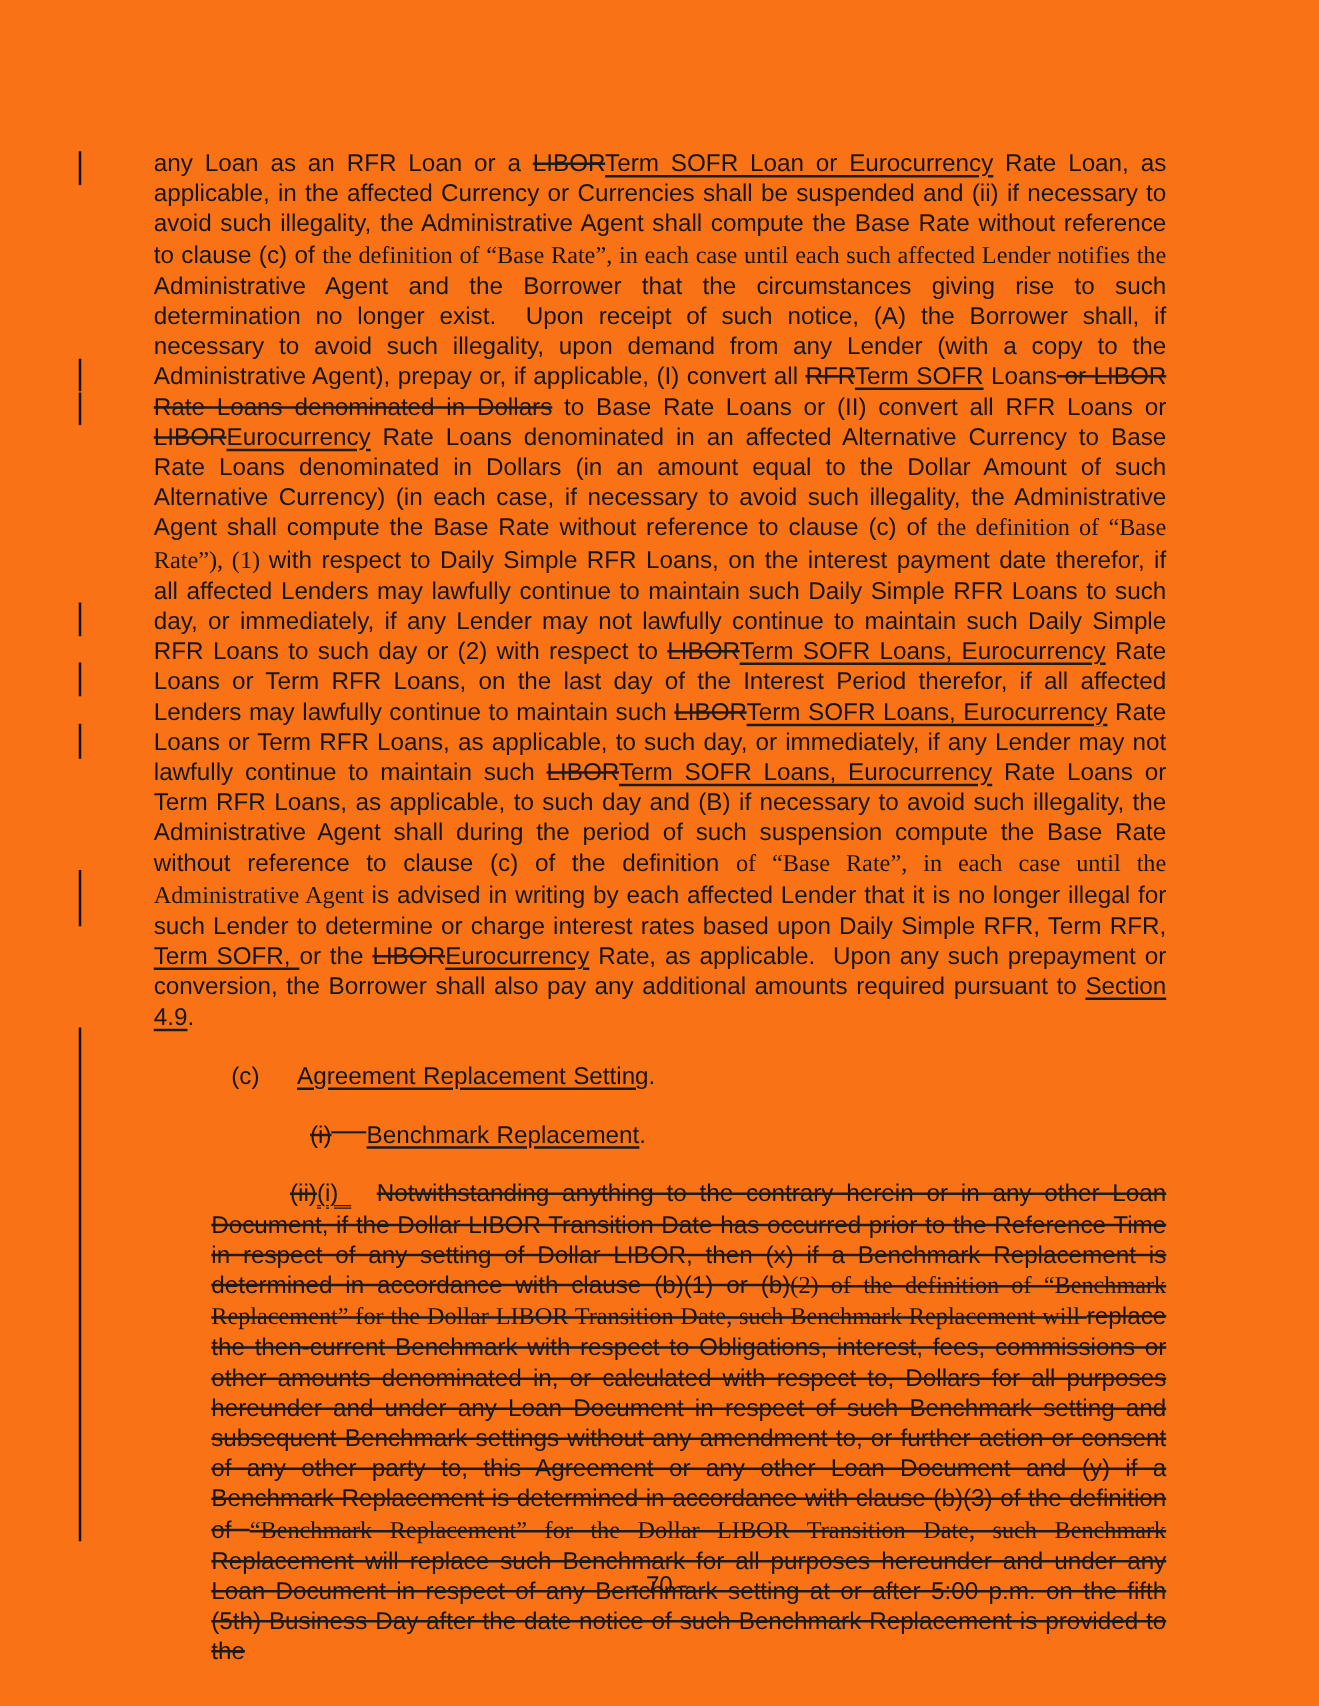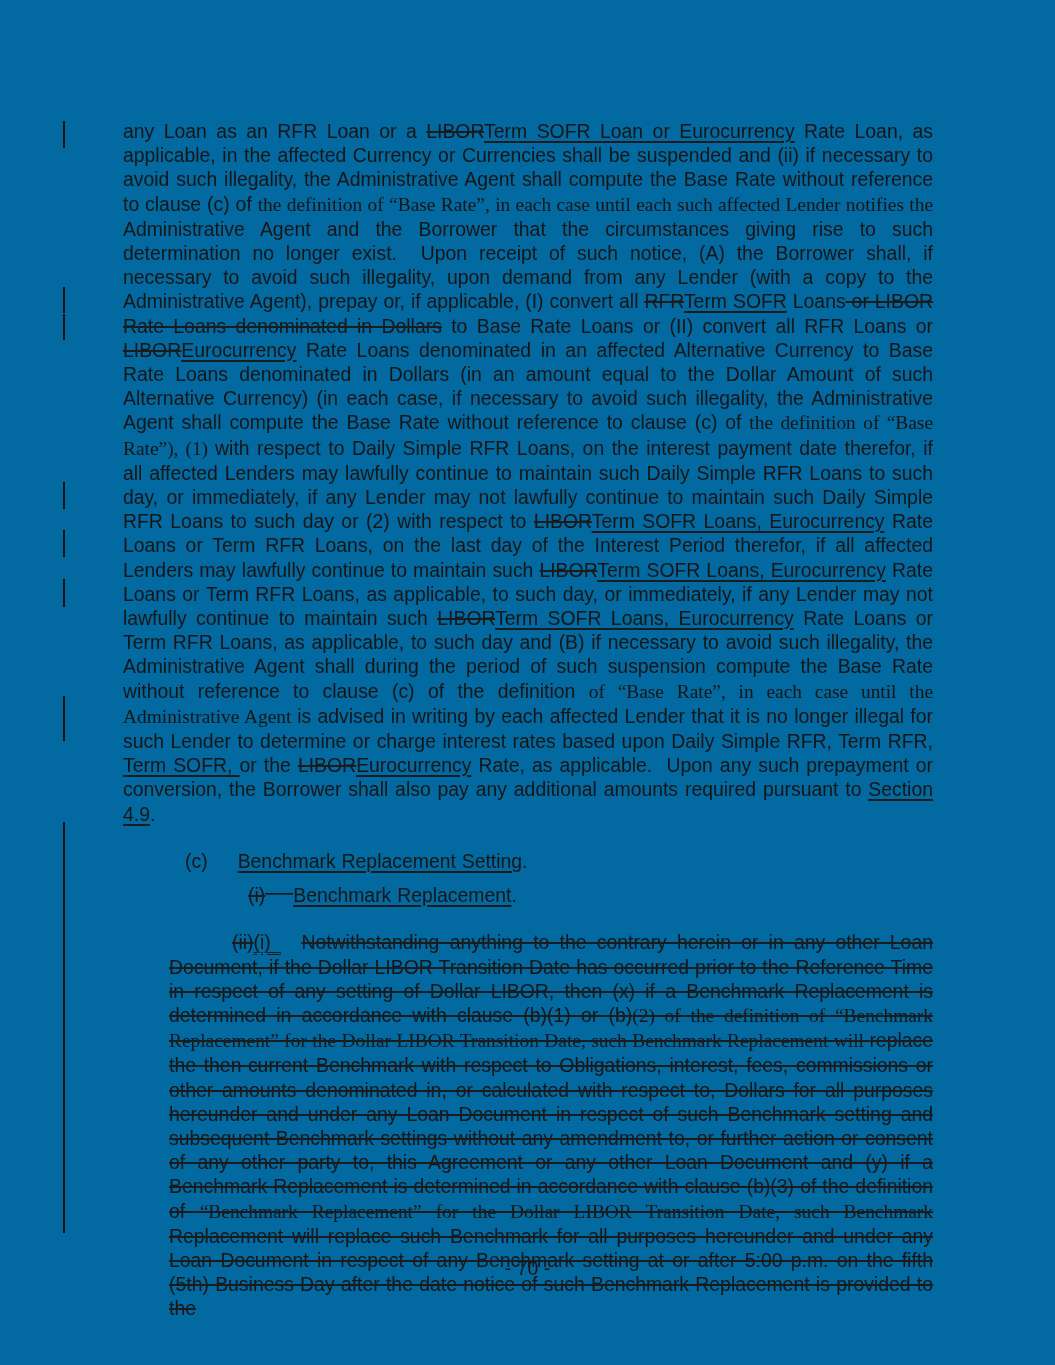--- a/index.html
+++ b/index.html
@@ -1,28 +1,28 @@
 <!DOCTYPE html>
 <html><head>
 <meta charset="utf-8">
 <style>
   html,body{margin:0;padding:0;}
   body{
     width:1055px;height:1365px;background:#ffffff;color:#161616;
     font-family:"Liberation Sans",sans-serif;
     -webkit-font-smoothing:antialiased;
   }
-  .page{position:relative;width:1055px;height:1365px;background:#0369a1;overflow:hidden;}
+  .page{position:relative;width:1055px;height:1365px;background:#f97316;overflow:hidden;}
   .content{position:absolute;left:123px;top:119px;width:810px;}
   .para{
     font-size:19.4px;line-height:24.2px;text-align:justify;margin:0;
     word-spacing:0.5px;
   }
   .heading{margin-top:23px;margin-left:62px;text-align:left;}
-  .subheading{margin-top:10px;margin-left:125px;text-align:left;}
+  .subheading{margin-top:23px;margin-left:125px;text-align:left;}
   .clause{margin-top:23px;margin-left:46px;text-indent:63px;text-align:justify;}
   .serif{font-family:"Liberation Serif",serif;}
   .del{text-decoration:line-through;text-decoration-thickness:1.7px;text-decoration-color:#1c1c1c;}
   .u{text-decoration:underline;text-decoration-thickness:1.6px;text-underline-offset:3px;text-decoration-color:#1c1c1c;}
   .uu{text-decoration:underline;text-decoration-style:double;text-decoration-thickness:1px;text-underline-offset:3px;text-decoration-color:#1c1c1c;}
   .spacer{display:inline-block;height:1px;}
   .del-spacer{
     height:14px;vertical-align:1px;
     background:linear-gradient(#1c1c1c,#1c1c1c) no-repeat center/100% 1.7px;
   }
@@ -46,21 +46,21 @@
       <div class="change-bar" style="top: 482px; height: 27px;"></div>
       <div class="change-bar" style="top: 530px; height: 27px;"></div>
       <div class="change-bar" style="top: 579px; height: 28px;"></div>
       <div class="change-bar" style="top: 696px; height: 45px;"></div>
       <div class="change-bar" style="top: 822px; height: 411px;"></div>
     </div>
 
   <div class="content">
     <p class="para"><span class="">any Loan as an RFR Loan or a </span><span class="del">LIBOR</span><span class="u">Term SOFR Loan or Eurocurrency</span><span class=""> Rate Loan, as applicable, in the affected Currency or Currencies shall be suspended and (ii) if necessary to avoid such illegality, the Administrative Agent shall compute the Base Rate without reference to clause (c) of </span><span class="serif">the definition of “Base Rate”, in each case until each such affected Lender notifies the </span><span class="">Administrative Agent and the Borrower that the circumstances giving rise to such determination no longer exist.&nbsp; Upon receipt of such notice, (A) the Borrower shall, if necessary to avoid such illegality, upon demand from any Lender (with a copy to the Administrative Agent), prepay or, if applicable, (I) convert all </span><span class="del">RFR</span><span class="u">Term SOFR</span><span class=""> Loans</span><span class="del"> or LIBOR Rate Loans denominated in Dollars</span><span class=""> to Base Rate Loans or (II) convert all RFR Loans or </span><span class="del">LIBOR</span><span class="u">Eurocurrency</span><span class=""> Rate Loans denominated in an affected Alternative Currency to Base Rate Loans denominated in Dollars (in an amount equal to the Dollar Amount of such Alternative Currency) (in each case, if necessary to avoid such illegality, the Administrative Agent shall compute the Base Rate without reference to clause (c) of </span><span class="serif">the definition of “Base Rate”), (1) </span><span class="">with respect to Daily Simple RFR Loans, on the interest payment date therefor, if all affected Lenders may lawfully continue to maintain such Daily Simple RFR Loans to such day, or immediately, if any Lender may not lawfully continue to maintain such Daily Simple RFR Loans to such day or (2) with respect to </span><span class="del">LIBOR</span><span class="u">Term SOFR Loans, Eurocurrency</span><span class=""> Rate Loans or Term RFR Loans, on the last day of the Interest Period therefor, if all affected Lenders may lawfully continue to maintain such </span><span class="del">LIBOR</span><span class="u">Term SOFR Loans, Eurocurrency</span><span class=""> Rate Loans or Term RFR Loans, as applicable, to such day, or immediately, if any Lender may not lawfully continue to maintain such </span><span class="del">LIBOR</span><span class="u">Term SOFR Loans, Eurocurrency</span><span class=""> Rate Loans or Term RFR Loans, as applicable, to such day and (B) if necessary to avoid such illegality, the Administrative Agent shall during the period of such suspension compute the Base Rate without reference to clause (c) of the definition </span><span class="serif">of “Base Rate”, in each case until the Administrative Agent </span><span class="">is advised in writing by each affected Lender that it is no longer illegal for such Lender to determine or charge interest rates based upon Daily Simple RFR, Term RFR, </span><span class="u">Term SOFR, </span><span class="">or the </span><span class="del">LIBOR</span><span class="u">Eurocurrency</span><span class=""> Rate, as applicable.&nbsp; Upon any such prepayment or conversion, the Borrower shall also pay any additional amounts required pursuant to </span><span class="u">Section 4.9</span><span class="">.</span></p>
 
-    <p class="para heading"><span class="">(c)</span><span class="spacer" style="width: 30px;"></span><span class="u">Benchmark Replacement Setting</span><span class="">.</span></p>
+    <p class="para heading"><span class="">(c)</span><span class="spacer" style="width: 30px;"></span><span class="u">Agreement Replacement Setting</span><span class="">.</span></p>
 
     <p class="para subheading"><span class="del">(i)</span><span class="spacer del-spacer" style="width: 28px;"></span><span class="u">Benchmark Replacement</span><span class="">.</span></p>
 
     <p class="para clause"><span class="del">(ii)</span><span class="uu">(i)&nbsp;</span><span class="">&nbsp; </span><span class="del">Notwithstanding anything to the contrary herein or in any other Loan Document, if the Dollar LIBOR Transition Date has occurred prior to the Reference Time in respect of any setting of Dollar LIBOR, then (x) if a Benchmark Replacement is determined in accordance with clause (b)(1) or (b)</span><span class="del serif">(2) of the definition of “Benchmark Replacement” for the Dollar LIBOR Transition Date, such Benchmark Replacement will </span><span class="del">replace the then-current Benchmark with respect to Obligations, interest, fees, commissions or other amounts denominated in, or calculated with respect to, Dollars for all purposes hereunder and under any Loan Document in respect of such Benchmark setting and subsequent Benchmark settings without any amendment to, or further action or consent of any other party to, this Agreement or any other Loan Document and (y) if a Benchmark Replacement is determined in accordance with clause (b)(3) of the definition of </span><span class="del serif">“Benchmark Replacement” for the Dollar LIBOR Transition Date, such Benchmark </span><span class="del">Replacement will replace such Benchmark for all purposes hereunder and under any Loan Document in respect of any Benchmark setting at or after 5:00 p.m. on the fifth (5th) Business Day after the date notice of such Benchmark Replacement is provided to the</span></p>
   </div>
 
   <div class="footer">- 70 -</div>
 
 </div>
 

